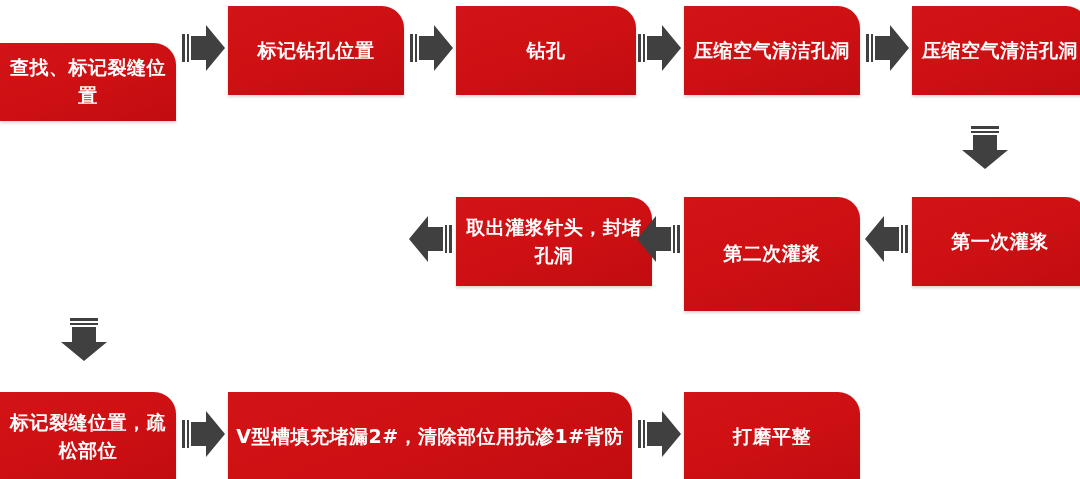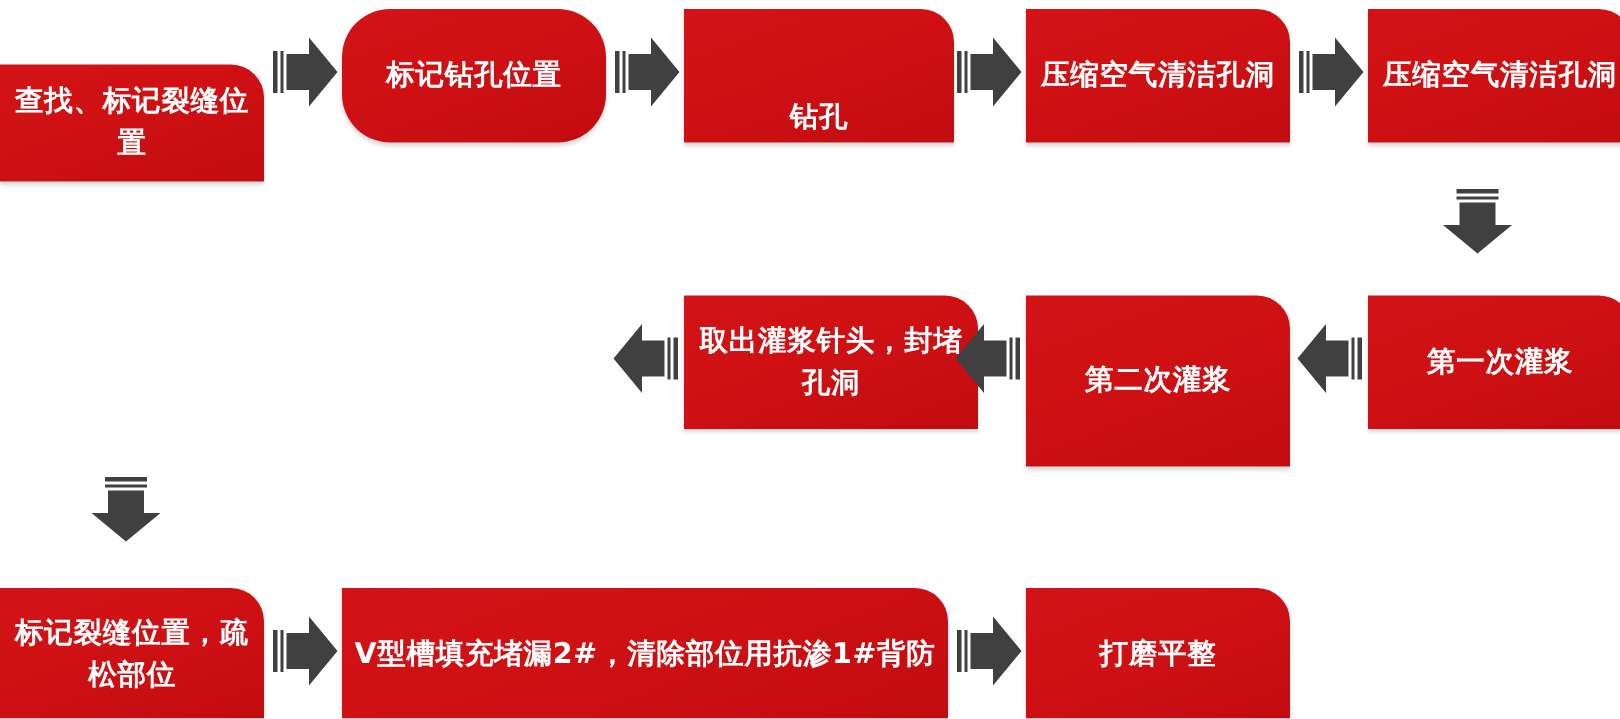--- a/index.html
+++ b/index.html
@@ -58,33 +58,33 @@
   </div>
 
   <div class="arrow" style="left:182px; top:22px; width:44px; height:52px;">
     <svg width="44" height="52" viewBox="0 0 44 52">
       <rect x="0" y="12" width="3" height="28" fill="#404040"></rect>
       <rect x="5" y="12" width="2" height="28" fill="#404040"></rect>
       <path d="M9,14 L24,14 L24,3 L43,26 L24,49 L24,38 L9,38 Z" fill="#404040"></path>
     </svg>
   </div>
 
-  <div class="node rc-tr" style="left:228px; top:6px; width:176px; height:89px; font-size:19px;border-radius:32px;">
+  <div class="node rc-tr" style="left:228px; top:6px; width:176px; height:89px; font-size:19px;">
     <span class="txt">标记钻孔位置</span>
   </div>
 
   <div class="arrow" style="left:410px; top:22px; width:44px; height:52px;">
     <svg width="44" height="52" viewBox="0 0 44 52">
       <rect x="0" y="12" width="3" height="28" fill="#404040"></rect>
       <rect x="5" y="12" width="2" height="28" fill="#404040"></rect>
       <path d="M9,14 L24,14 L24,3 L43,26 L24,49 L24,38 L9,38 Z" fill="#404040"></path>
     </svg>
   </div>
 
-  <div class="node rc-tr" style="left:456px; top:6px; width:180px; height:89px; font-size:19px;align-items:flex-end;">
+  <div class="node rc-tr" style="left:456px; top:6px; width:180px; height:89px; font-size:19px;">
     <span class="txt">钻孔</span>
   </div>
 
   <div class="arrow" style="left:638px; top:22px; width:44px; height:52px;">
     <svg width="44" height="52" viewBox="0 0 44 52">
       <rect x="0" y="12" width="3" height="28" fill="#404040"></rect>
       <rect x="5" y="12" width="2" height="28" fill="#404040"></rect>
       <path d="M9,14 L24,14 L24,3 L43,26 L24,49 L24,38 L9,38 Z" fill="#404040"></path>
     </svg>
   </div>

